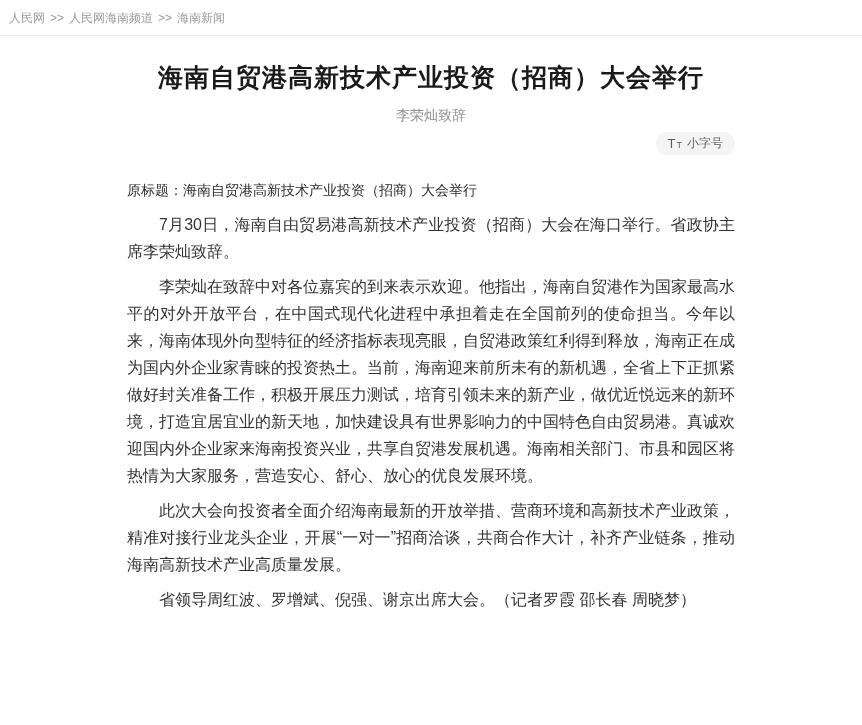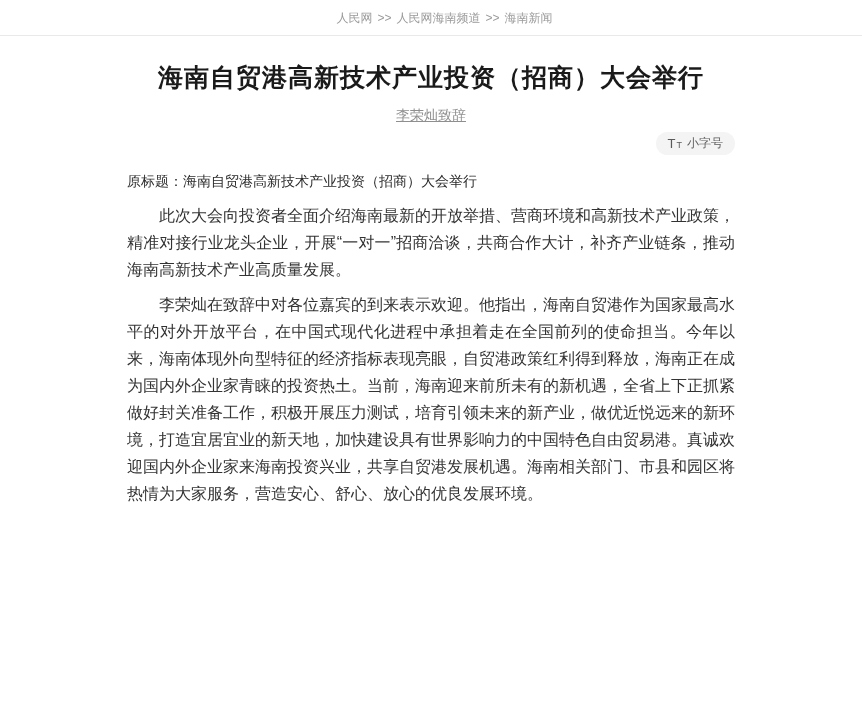--- a/index.html
+++ b/index.html
@@ -9,25 +9,24 @@
     font-family: "Liberation Sans", "DejaVu Sans", sans-serif;
   }
   .page {
     width: 862px;
     height: 725px;
     background: #ffffff;
     overflow: hidden;
   }
   
   .breadcrumb {
-    padding: 9px 0 0 27px;
+    padding: 9px 0 0 9px;
     font-size: 12px;
     color: #9b9b9b;
     line-height: 18px;
-    text-align: center;
   }
   .breadcrumb a {
     color: #9b9b9b;
     text-decoration: none;
     cursor: pointer;
   }
   .breadcrumb .sep {
     margin: 0 5px;
     color: #9b9b9b;
   }
@@ -43,21 +42,20 @@
     font-size: 25px;
     font-weight: bold;
     color: #1a1a1a;
     letter-spacing: 1px;
     line-height: 33px;
   }
   .article-subtitle {
     margin-top: 13px;
     font-size: 14px;
     color: #8f8f8f;
-    text-decoration: underline;
   }
   .article-dateline {
     margin-top: 13px;
     font-size: 13px;
     color: #4f4f4f;
   }
   .article-dateline .pipe {
     color: #cccccc;
     margin: 0 7px;
   }
@@ -78,21 +76,21 @@
     font-size: 12px;
     color: #5a5a5a;
     cursor: pointer;
     font-family: inherit;
   }
   .font-size-btn .t-big { font-size: 13px; line-height: 13px; }
   .font-size-btn .t-small { font-size: 9px; line-height: 9px; margin: 3px 5px 0 1px; }
   
   .article-body {
     width: 608px;
-    margin: 16px auto 0;
+    margin: 25px auto 0;
   }
   .original-title {
     font-size: 14px;
     color: #2b2b2b;
     line-height: 20px;
     margin-bottom: 11px;
   }
   .paragraphs p {
     font-size: 16px;
     line-height: 27px;
@@ -122,19 +120,21 @@
         <span class="t-small">T</span>
         <span>小字号</span>
     </button>
   </div>
 
   <div class="article-body">
     <div class="original-title">
       <span>原标题：</span><span>海南自贸港高新技术产业投资（招商）大会举行</span>
     </div>
     <div class="paragraphs">
+        <p>7月30日，海南自由贸易港高新技术产业投资（招商）大会在海口举行。省政协主席李荣灿致辞。</p>
+        <p>李荣灿在致辞中对各位嘉宾的到来表示欢迎。他指出，海南自贸港作为国家最高水平的对外开放平台，在中国式现代化进程中承担着走在全国前列的使命担当。今年以来，海南体现外向型特征的经济指标表现亮眼，自贸港政策红利得到释放，海南正在成为国内外企业家青睐的投资热土。当前，海南迎来前所未有的新机遇，全省上下正抓紧做好封关准备工作，积极开展压力测试，培育引领未来的新产业，做优近悦远来的新环境，打造宜居宜业的新天地，加快建设具有世界影响力的中国特色自由贸易港。真诚欢迎国内外企业家来海南投资兴业，共享自贸港发展机遇。海南相关部门、市县和园区将热情为大家服务，营造安心、舒心、放心的优良发展环境。</p>
         <p>此次大会向投资者全面介绍海南最新的开放举措、营商环境和高新技术产业政策，精准对接行业龙头企业，开展“一对一”招商洽谈，共商合作大计，补齐产业链条，推动海南高新技术产业高质量发展。</p>
-        <p>李荣灿在致辞中对各位嘉宾的到来表示欢迎。他指出，海南自贸港作为国家最高水平的对外开放平台，在中国式现代化进程中承担着走在全国前列的使命担当。今年以来，海南体现外向型特征的经济指标表现亮眼，自贸港政策红利得到释放，海南正在成为国内外企业家青睐的投资热土。当前，海南迎来前所未有的新机遇，全省上下正抓紧做好封关准备工作，积极开展压力测试，培育引领未来的新产业，做优近悦远来的新环境，打造宜居宜业的新天地，加快建设具有世界影响力的中国特色自由贸易港。真诚欢迎国内外企业家来海南投资兴业，共享自贸港发展机遇。海南相关部门、市县和园区将热情为大家服务，营造安心、舒心、放心的优良发展环境。</p>
+        <p>省领导周红波、罗增斌、倪强、谢京出席大会。（记者罗霞 邵长春 周晓梦）</p>
       </div>
 
   </div>
 
 </div>
 
 </body></html>

